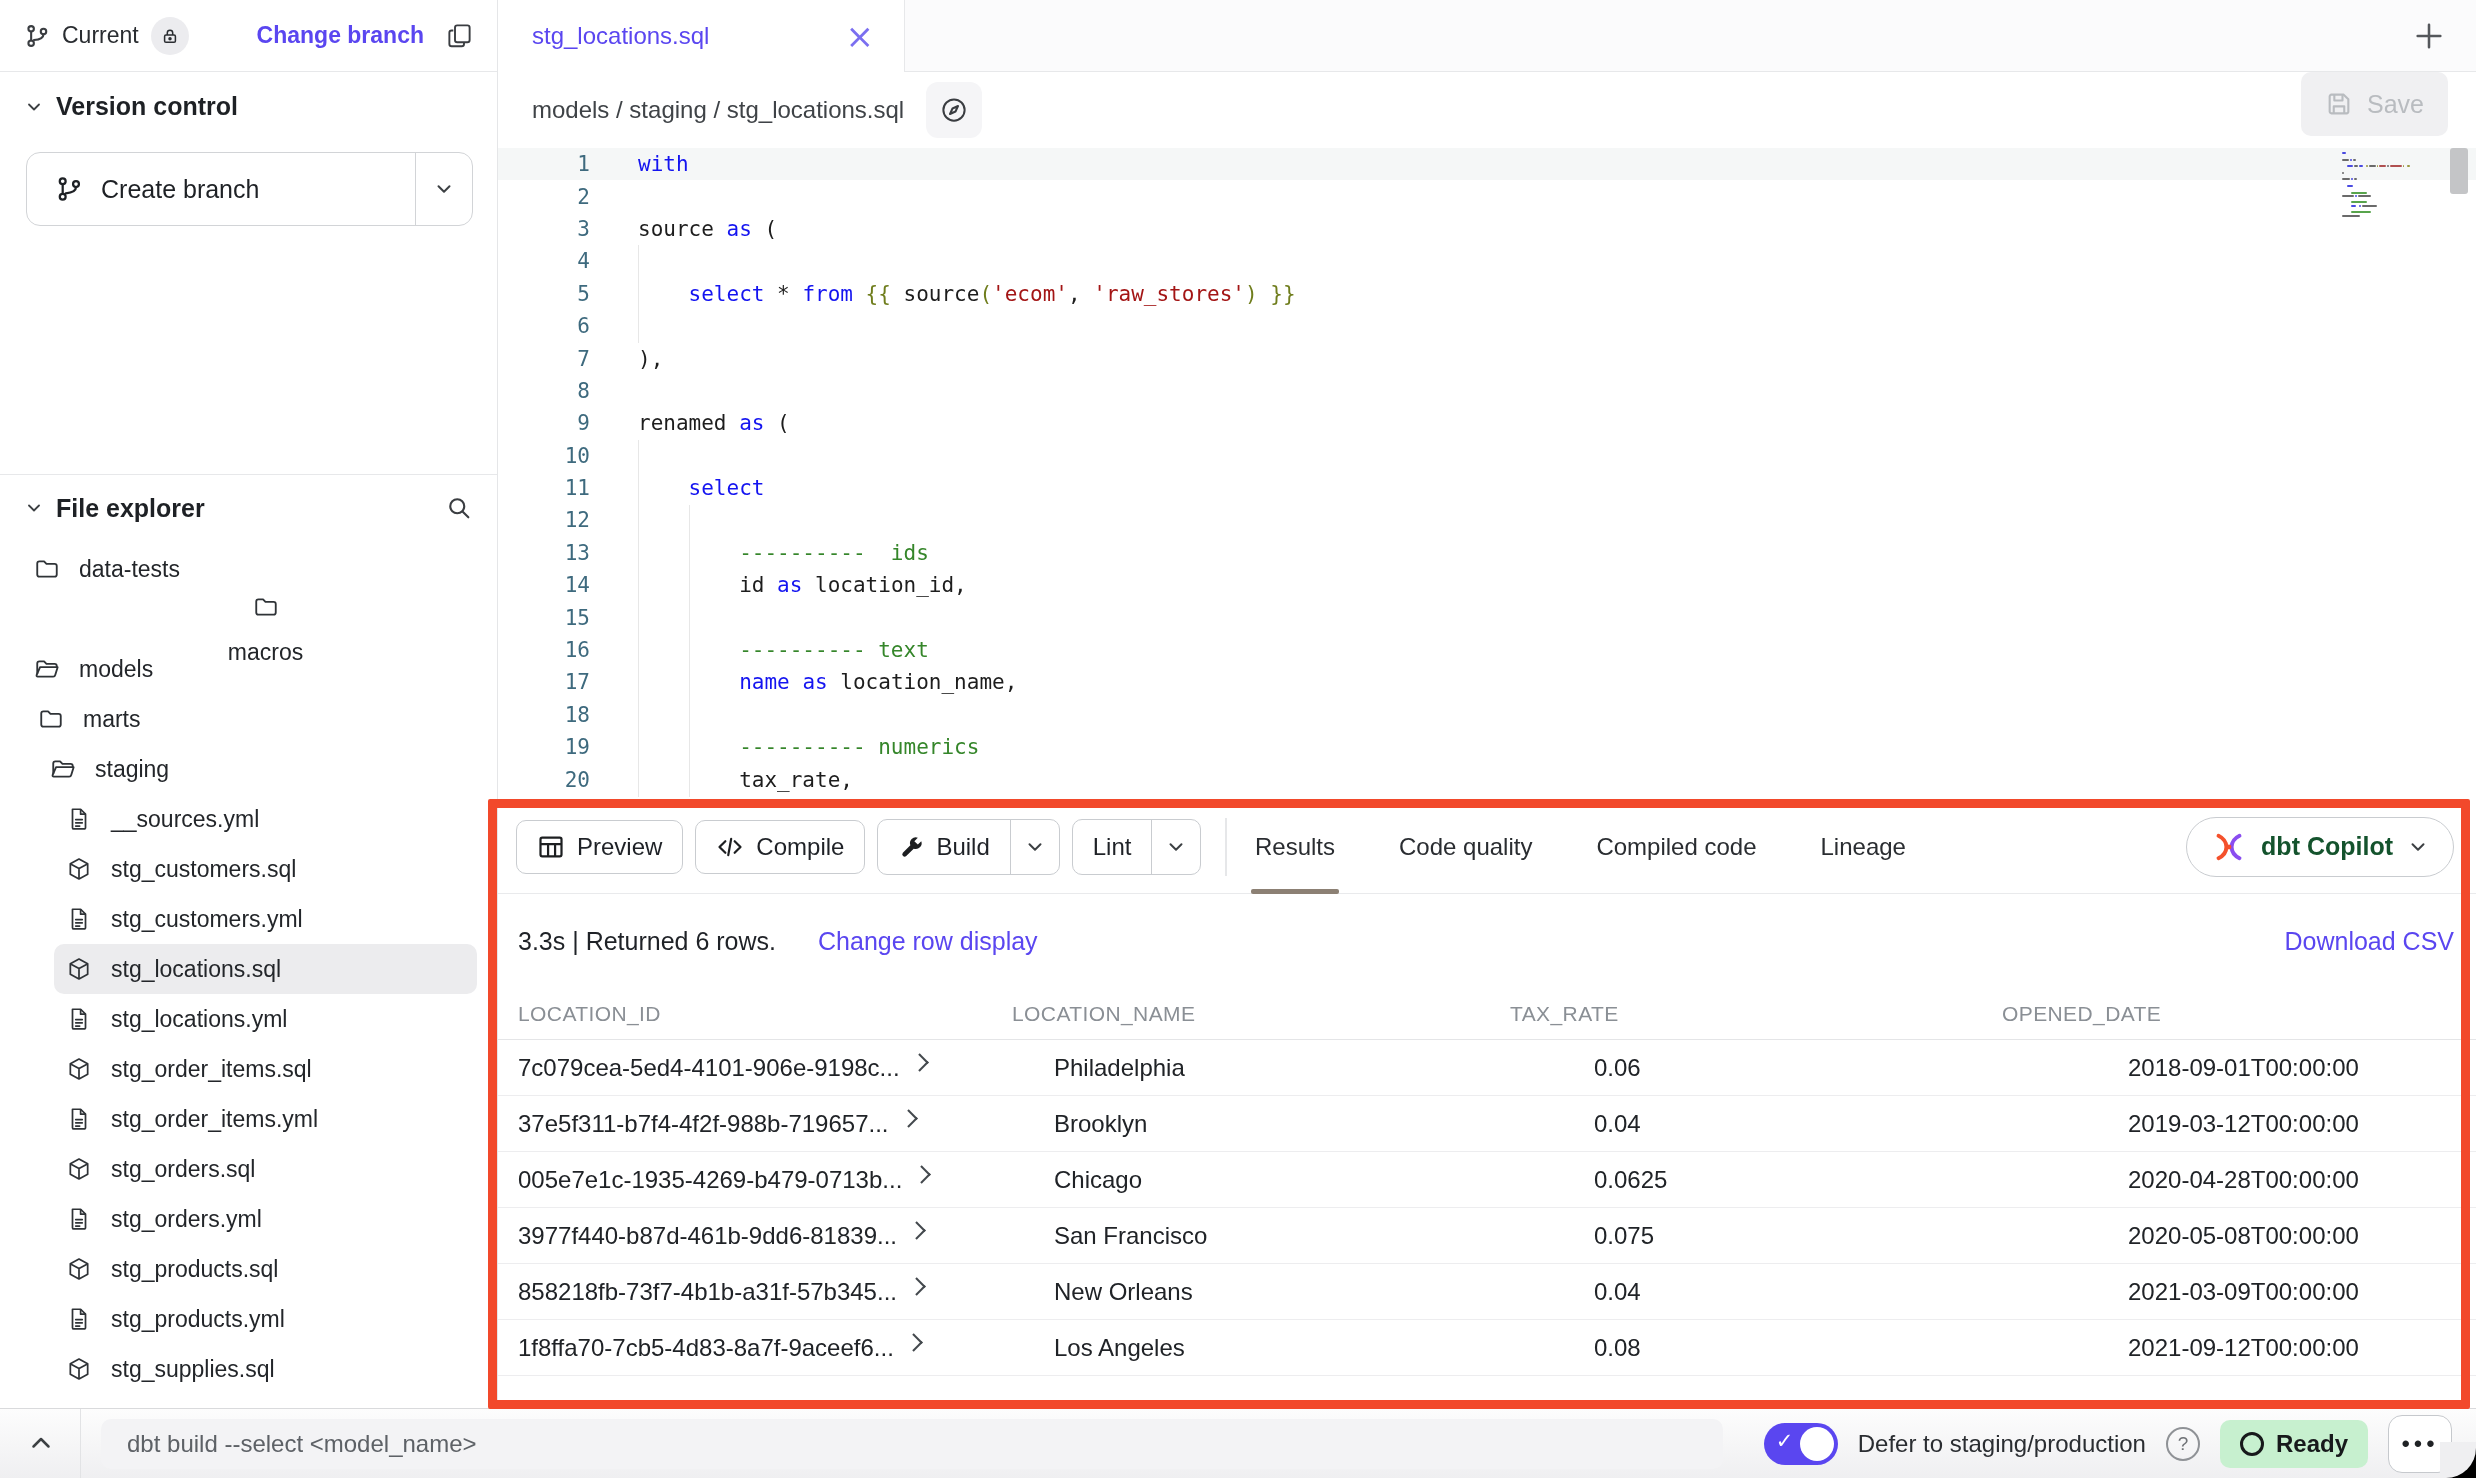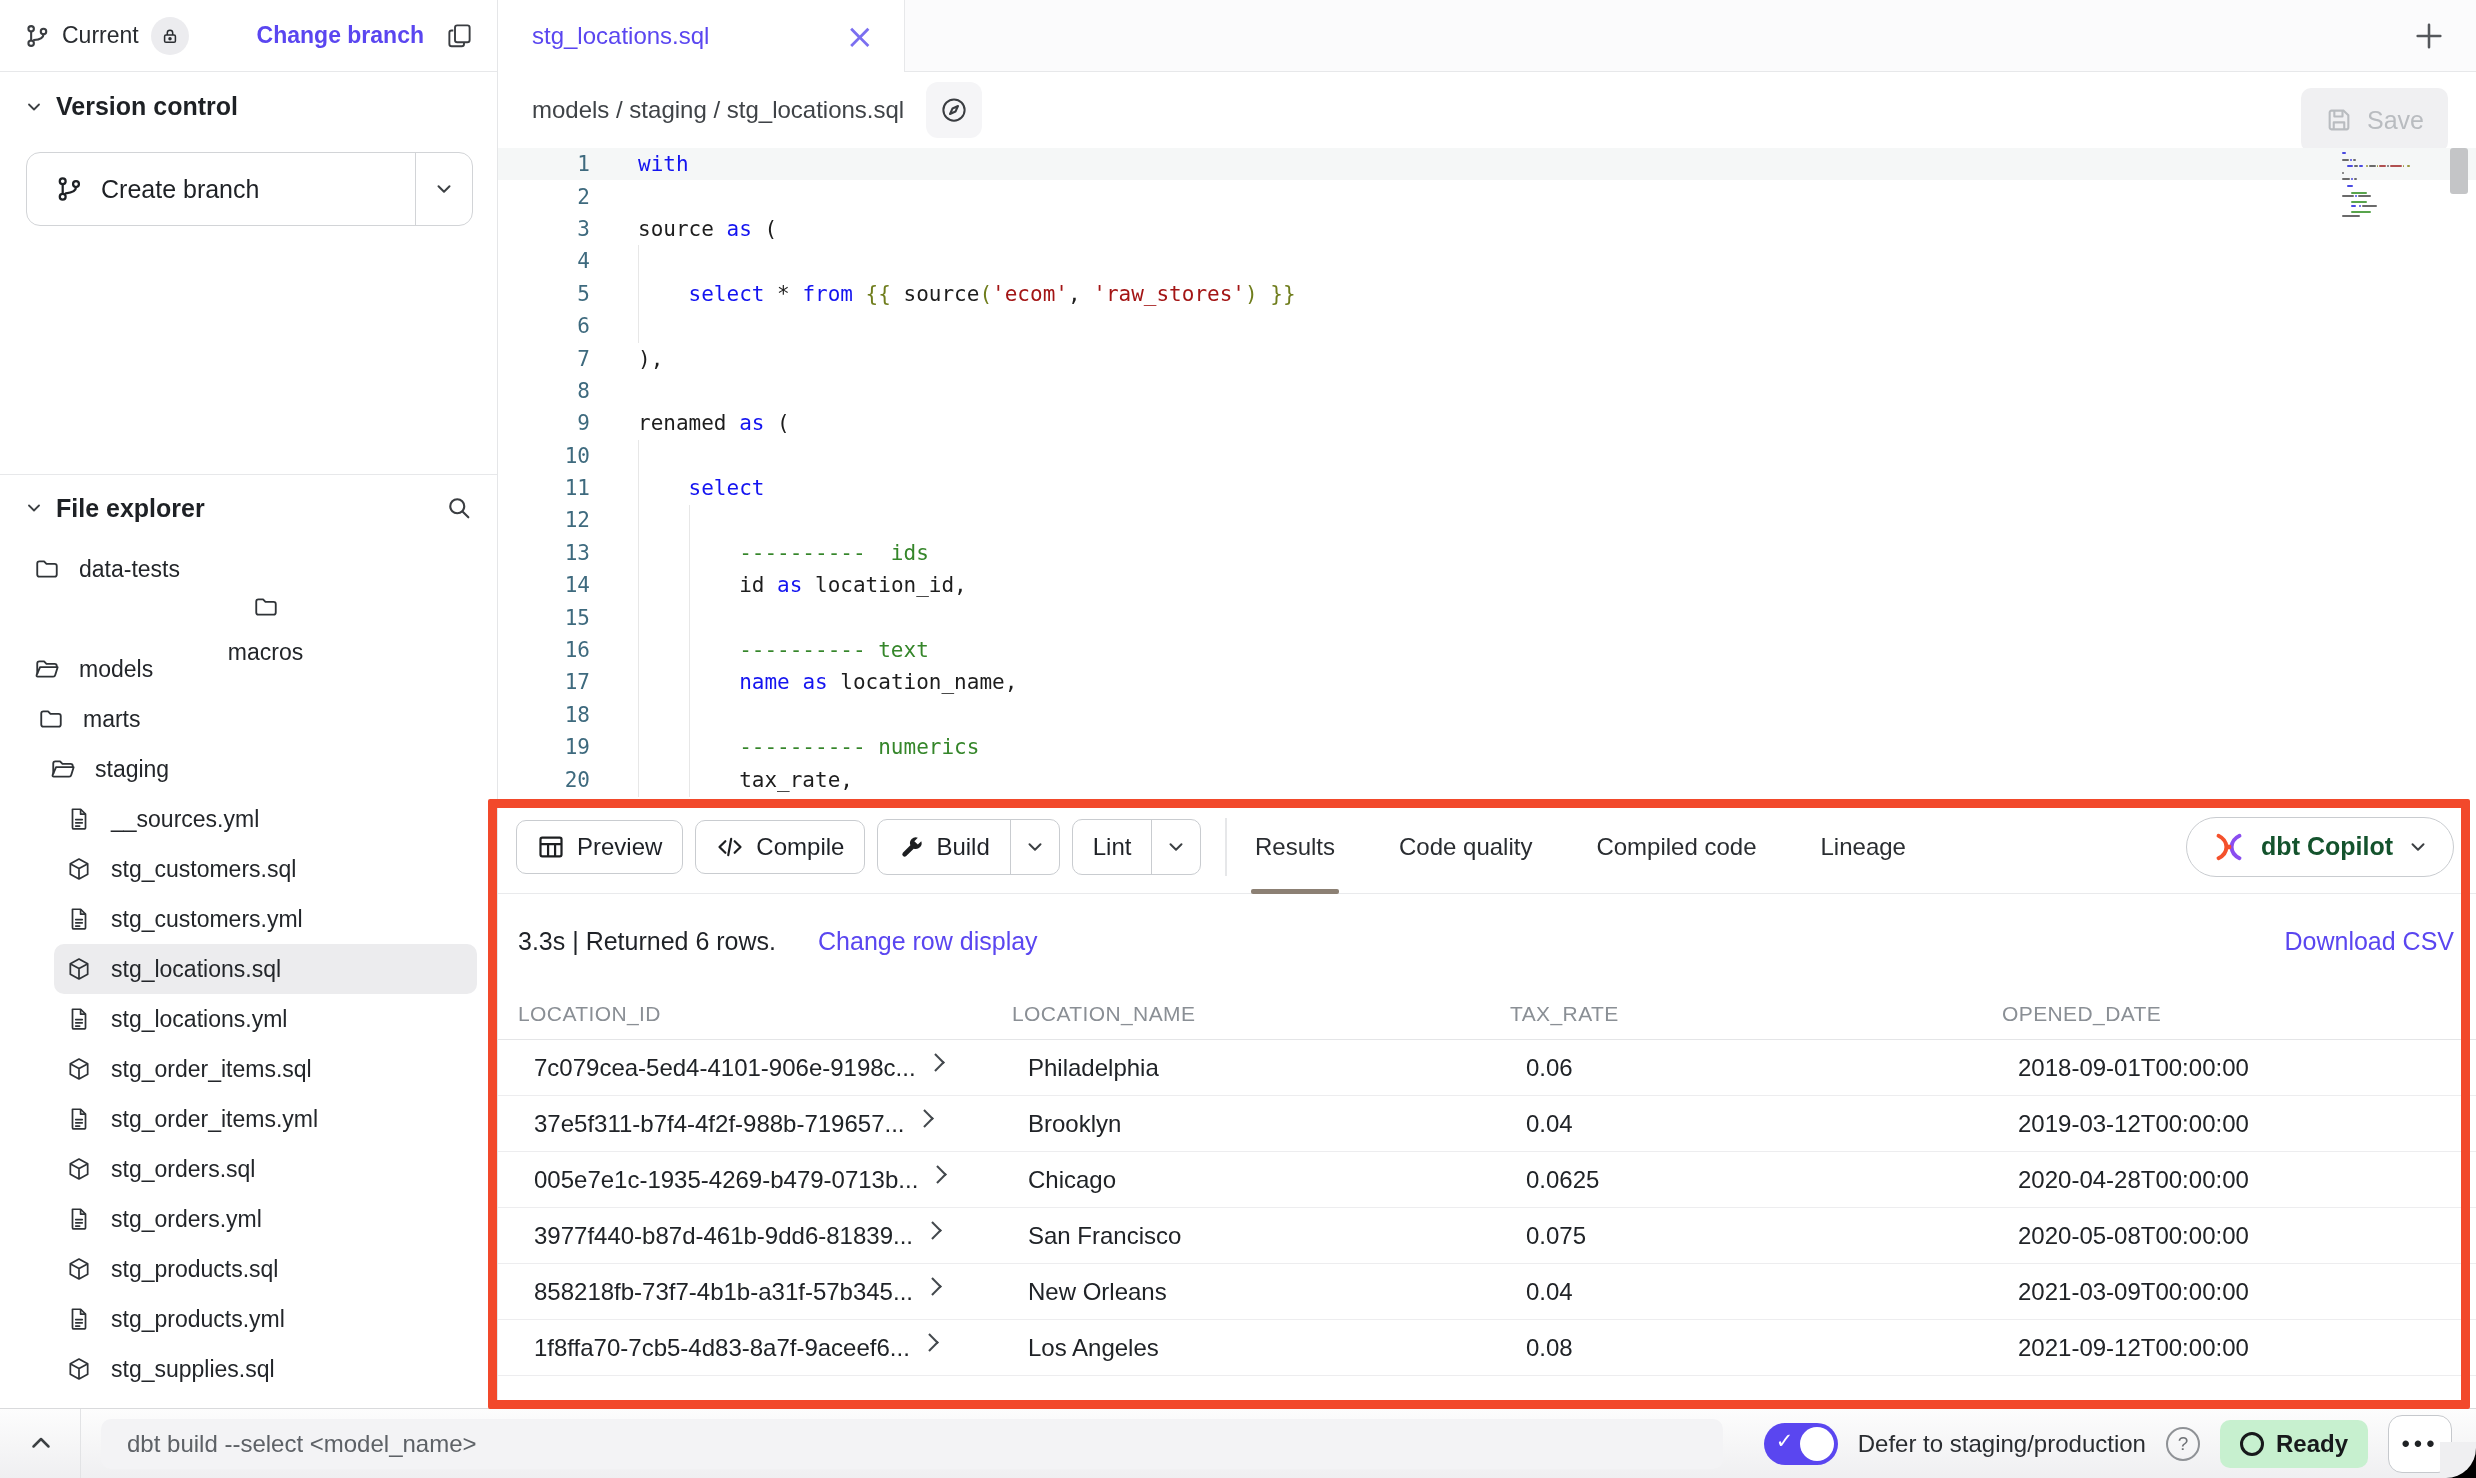--- a/index.html
+++ b/index.html
@@ -37,21 +37,21 @@
   .tab{position:absolute;left:0;top:0;width:407px;height:72px;background:#fff;border-right:1px solid #e7e8ea;
        display:flex;align-items:center;padding:0 30px 0 34px;box-sizing:border-box;cursor:pointer;}
   .tab-title{font-size:24px;color:#5a46f0;}
   .tab-close{margin-left:auto;font-size:34px;line-height:1;color:#7b6ff0;cursor:pointer;font-family:"DejaVu Sans",sans-serif;}
   .newtab{position:absolute;right:30px;top:19px;cursor:pointer;}
 
   .crumb-row{position:absolute;left:0;top:72px;right:0;height:76px;display:flex;align-items:center;padding-left:34px;}
   .crumb{font-size:24px;color:#3f4347;}
   .compass-btn{margin-left:22px;width:56px;height:56px;border-radius:12px;background:#f5f5f7;border:none;
                display:flex;align-items:center;justify-content:center;cursor:pointer;}
-  .save-btn{position:absolute;right:28px;top:16px;height:64px;padding:0 24px;border-radius:10px;background:#f0f0f2;
+  .save-btn{position:absolute;right:28px;top:0;height:64px;padding:0 24px;border-radius:10px;background:#f0f0f2;
             border:none;display:flex;align-items:center;gap:14px;font-size:25px;color:#b9bcc0;cursor:pointer;
             font-family:"Liberation Sans",sans-serif;}
 
   .editor{position:absolute;left:0;top:148px;right:0;height:652px;overflow:hidden;
           font-family:"DejaVu Sans Mono",monospace;font-size:21px;}
   .cm-line{position:relative;height:32.4px;display:flex;align-items:center;}
   .cm-line.active{background:#f5f7f7;}
   .cm-gutter{flex:0 0 92px;text-align:right;color:#3e6a7e;font-size:21px;}
   .cm-text{margin-left:48px;white-space:pre;color:#1d1d1d;}
   .tok-k{color:#1414f0;}
@@ -82,21 +82,21 @@
   .copilot{margin-left:auto;margin-right:22px;height:60px;border:1.5px solid #c9ccd0;border-radius:30px;background:#fff;
            display:flex;align-items:center;gap:14px;padding:0 24px;font-size:25px;font-weight:700;color:#14532d;cursor:pointer;
            font-family:"Liberation Sans",sans-serif;}
   .pinfo{height:94px;display:flex;align-items:center;padding:0 22px 0 20px;}
   .psummary{font-size:25px;color:#1f2227;}
   .plink{font-size:25px;color:#5a46f0;cursor:pointer;}
   .crd{margin-left:42px;}
   .dcsv{margin-left:auto;}
   .thead{display:flex;height:52px;align-items:center;border-bottom:1.5px solid #e4e5e7;box-sizing:border-box;padding-left:20px;}
   .th{font-size:21px;color:#8a8f95;letter-spacing:.4px;}
-  .trow{display:flex;height:56px;align-items:center;border-bottom:1px solid #ededef;box-sizing:border-box;padding-left:36px;}
+  .trow{display:flex;height:56px;align-items:center;border-bottom:1px solid #ededef;box-sizing:border-box;padding-left:20px;gap:42px;}
   .td{font-size:24px;color:#202327;display:flex;align-items:flex-start;}
   .c1{width:494px;}.c2{width:498px;}.c3{width:492px;}.c4{flex:1;}
   .row-chev{width:11px;height:11px;border-top:2.2px solid #43484d;border-right:2.2px solid #43484d;
             transform:rotate(45deg) translate(-2px,2px);margin-left:16px;margin-top:2px;cursor:pointer;}
 
   
   #annotation{position:absolute;left:488px;top:799px;width:1982px;height:610px;border:9px solid #f2492b;
               box-sizing:border-box;border-radius:2px;pointer-events:none;z-index:60;}
 
   

